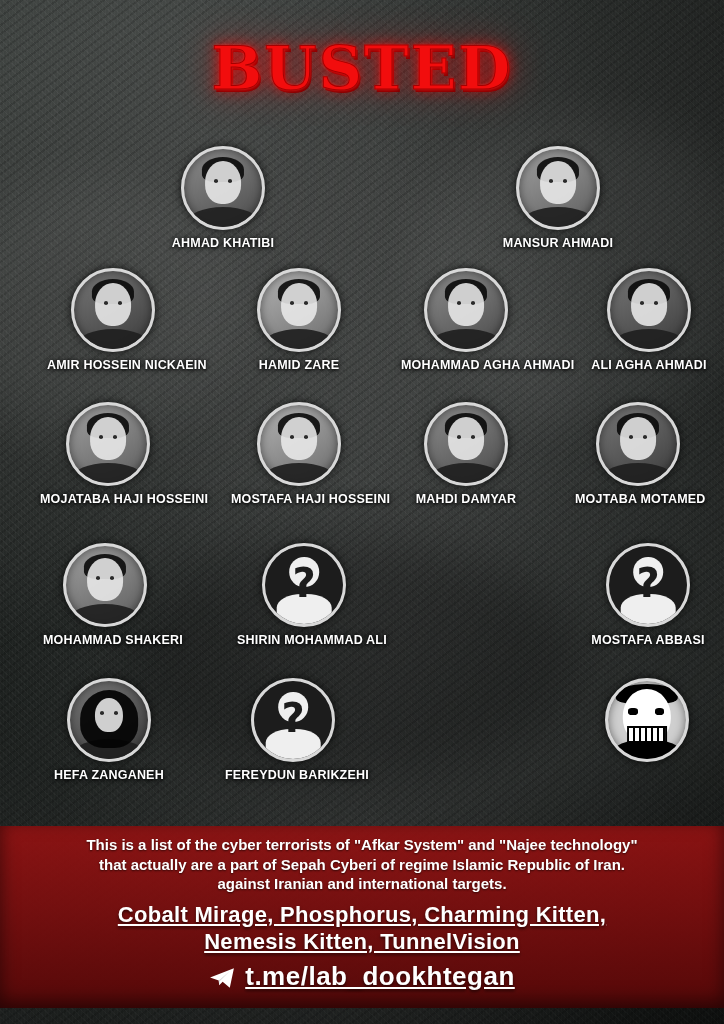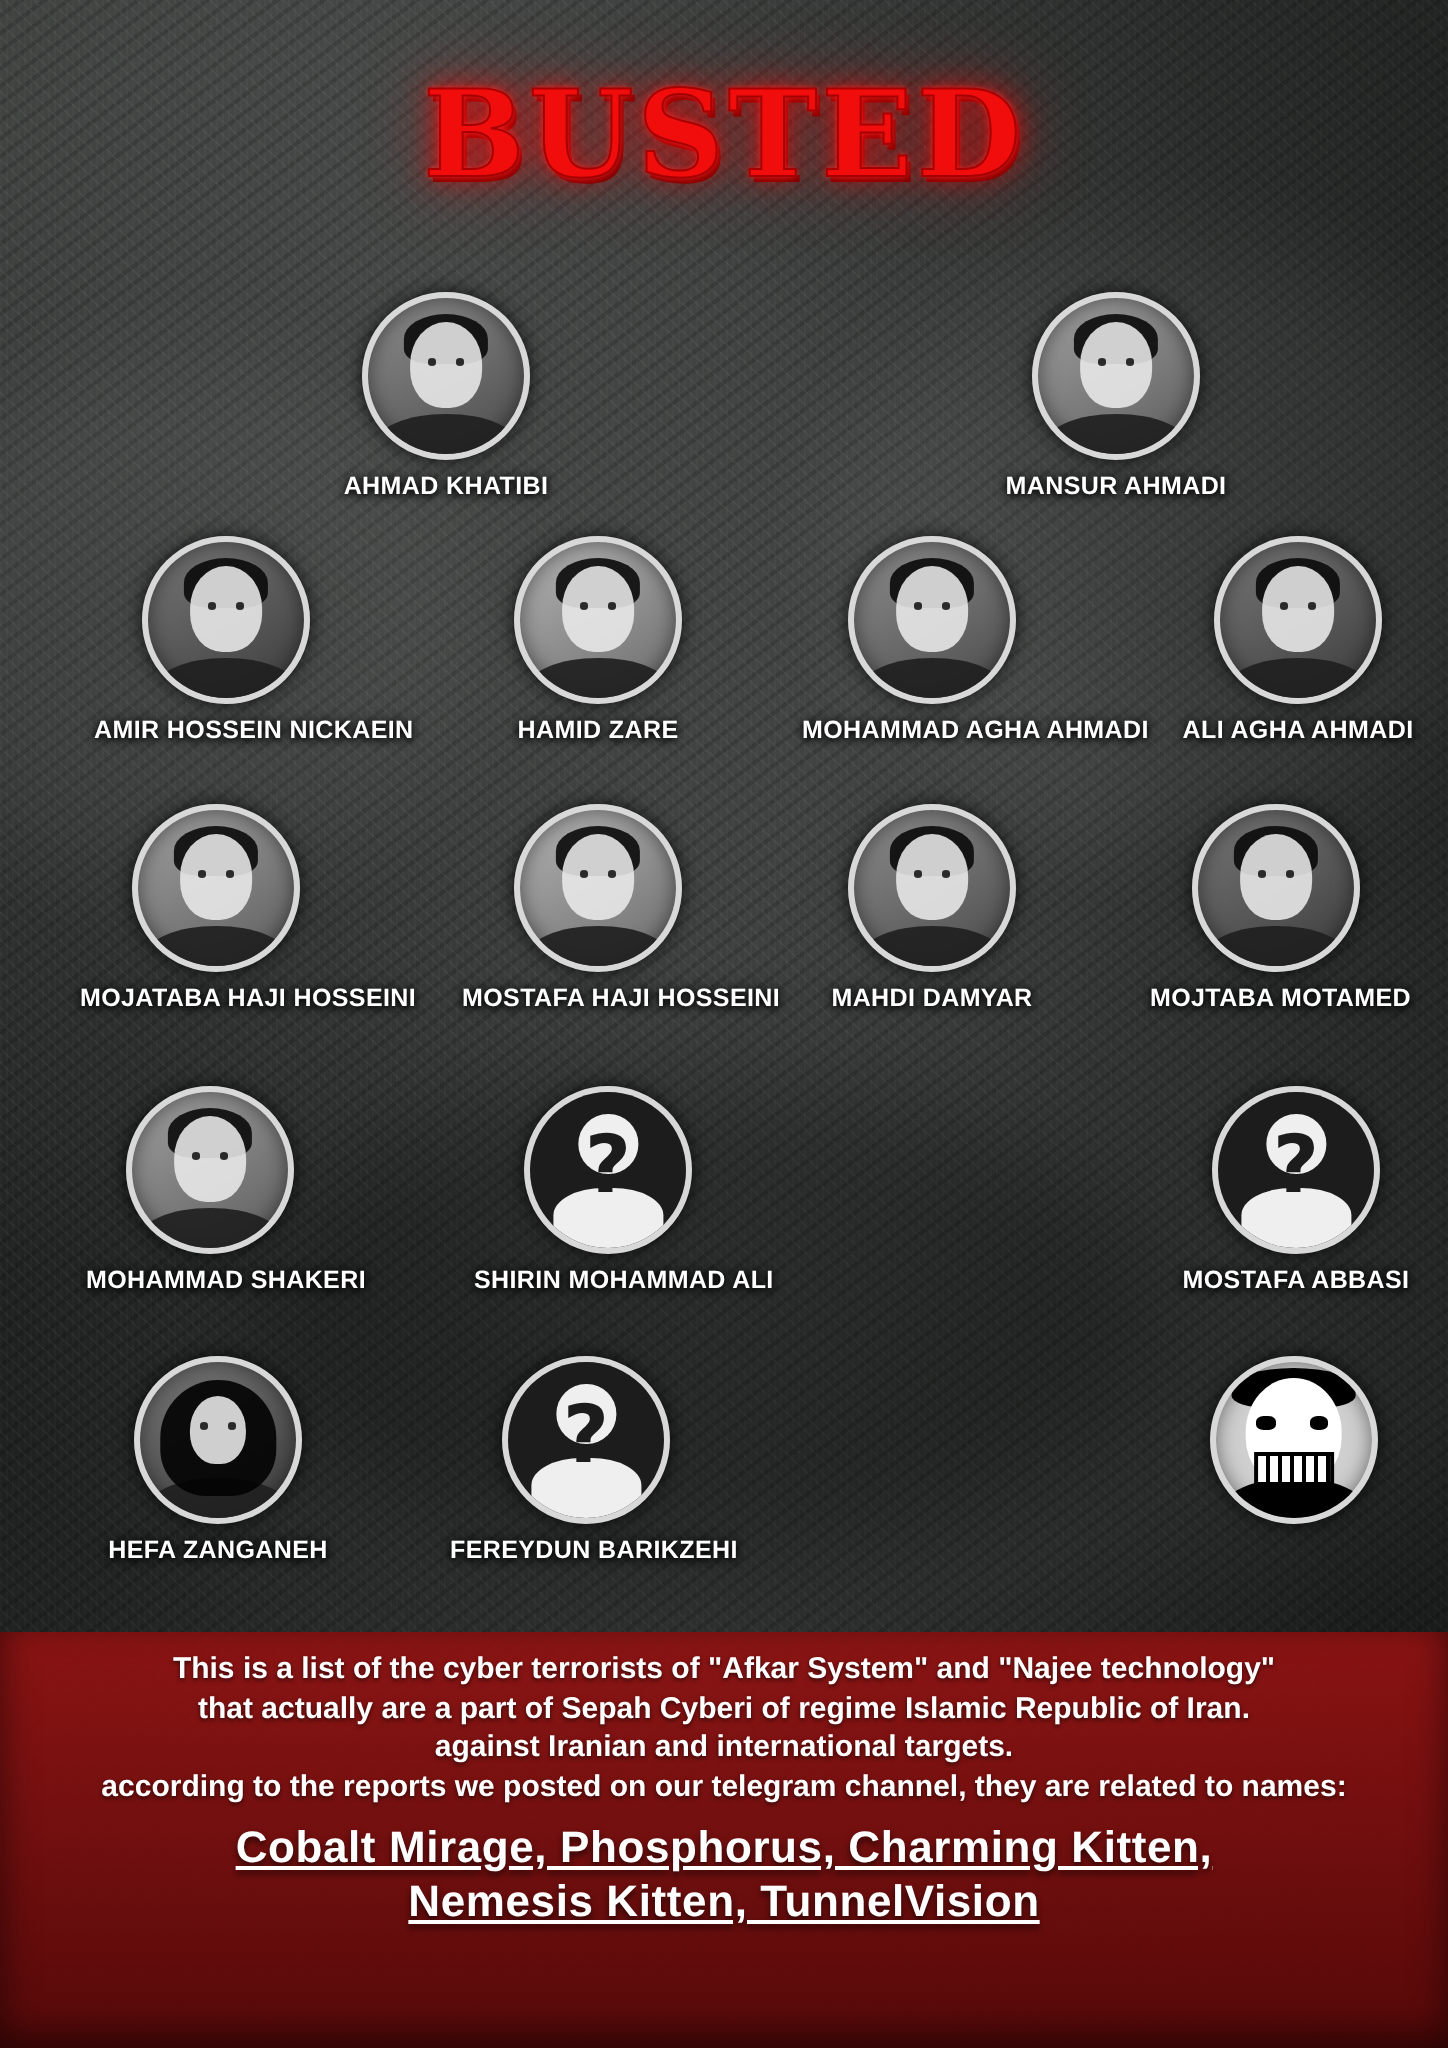--- a/index.html
+++ b/index.html
@@ -254,23 +254,23 @@
     letter-spacing: 0.2px;
     color: #ffffff;
     text-shadow: 0 1px 3px rgba(0,0,0,0.95), 0 0 6px rgba(0,0,0,0.8);
     white-space: nowrap;
   }
 
   
   #footer {
     position: absolute;
     left: 0;
-    bottom: 0;
+    bottom: 16px;
     width: 724px;
-    height: 208px;
+    height: 182px;
     z-index: 6;
     background: linear-gradient(180deg, rgba(150,18,18,0.90) 0%, rgba(122,14,14,0.93) 45%, rgba(88,8,8,0.96) 100%);
     box-shadow: 0 -6px 18px rgba(0,0,0,0.55) inset;
     text-align: center;
     color: #ffffff;
   }
   #footer .para {
     padding: 9px 14px 0 14px;
     font-size: 15px;
     line-height: 19.5px;
@@ -522,21 +522,29 @@
       <div class="pname"></div>
     </div>
 
   </div>
 
   <div id="footer">
     <div class="para">
       <span class="line">This is a list of the cyber terrorists of "Afkar System" and "Najee technology"</span>
       <span class="line">that actually are a part of Sepah Cyberi of regime Islamic Republic of Iran.</span>
       <span class="line">against Iranian and international targets.</span>
-      <span class="line">according to the reports we posted on our telegram channel, they are related to names:</span>
     </div>
     <div class="groups">
       <span class="line">Cobalt Mirage, Phosphorus, Charming Kitten,</span>
       <span class="line">Nemesis Kitten, TunnelVision</span>
     </div>
+    <div class="channel">
+      <span class="tg">
+        <svg viewBox="0 0 24 20" width="26" height="22" aria-hidden="true">
+          <path d="M1 9.6 L23 1 L19.2 19 L12.6 13.4 L9.4 16.6 L9.0 12.4 Z" fill="#ffffff"></path>
+          <path d="M9.4 16.6 L9.0 12.4 L19.6 3.4 L9.9 12.9 Z" fill="#d9d9d9"></path>
+        </svg>
+      </span>
+      <span class="u">t.me/lab_dookhtegan</span>
+    </div>
   </div>
 
 </div>
 
 </body></html>

